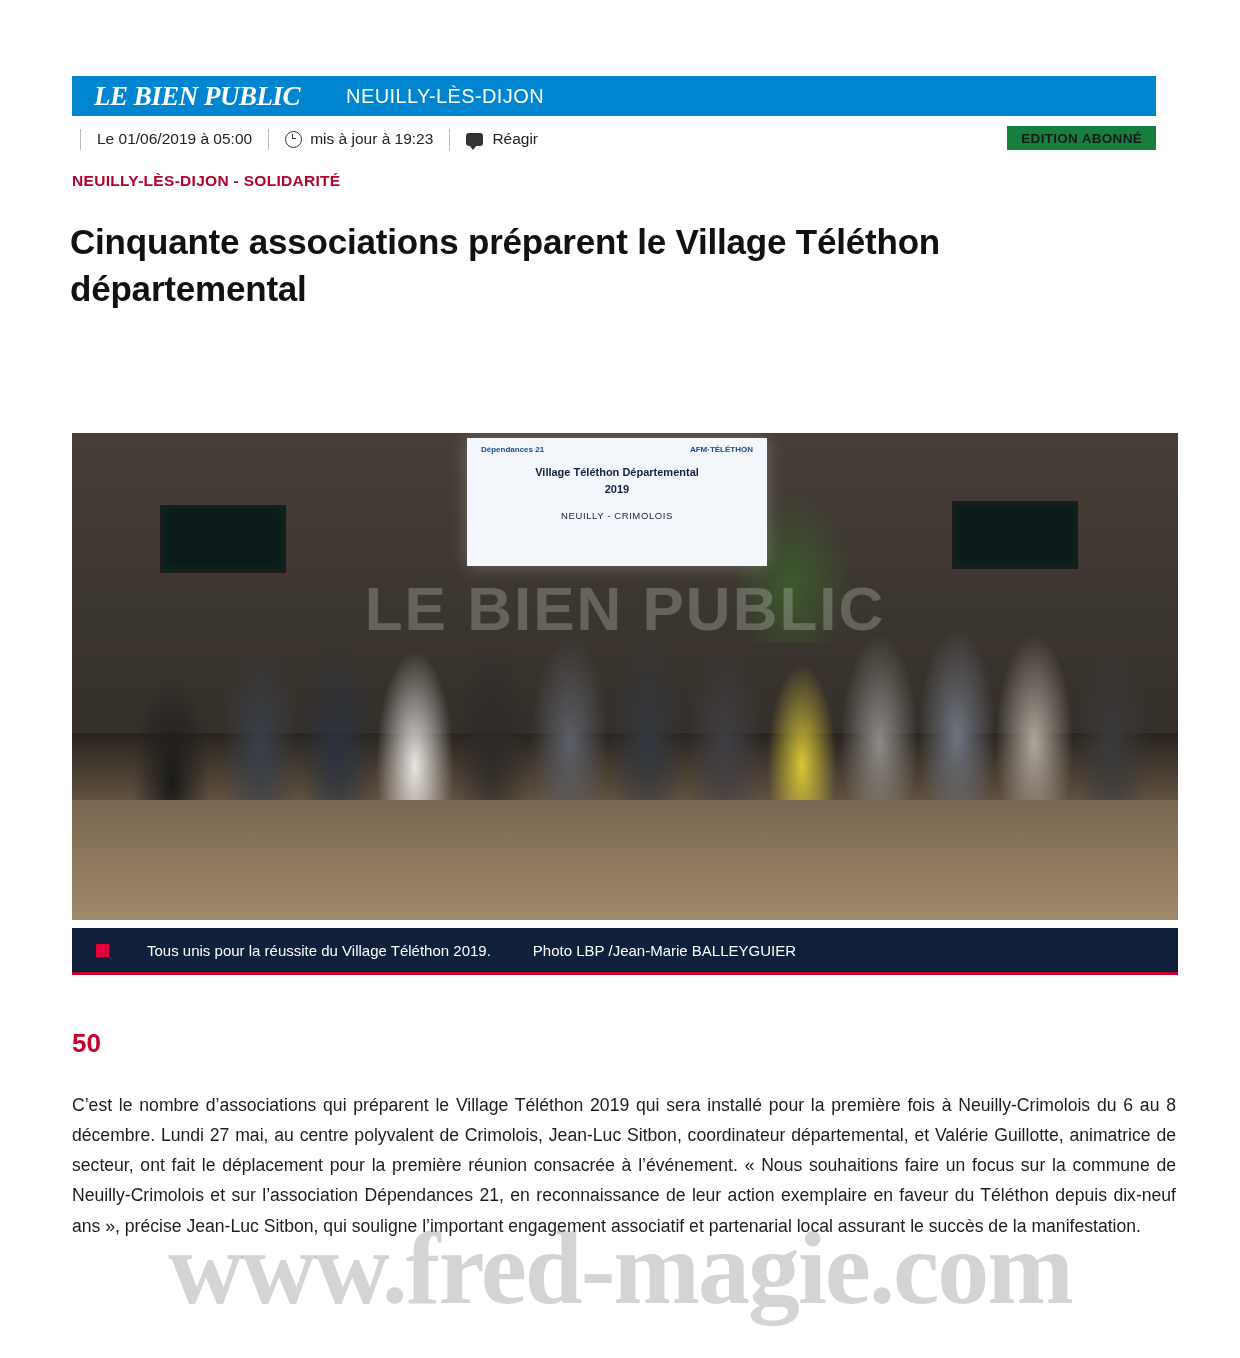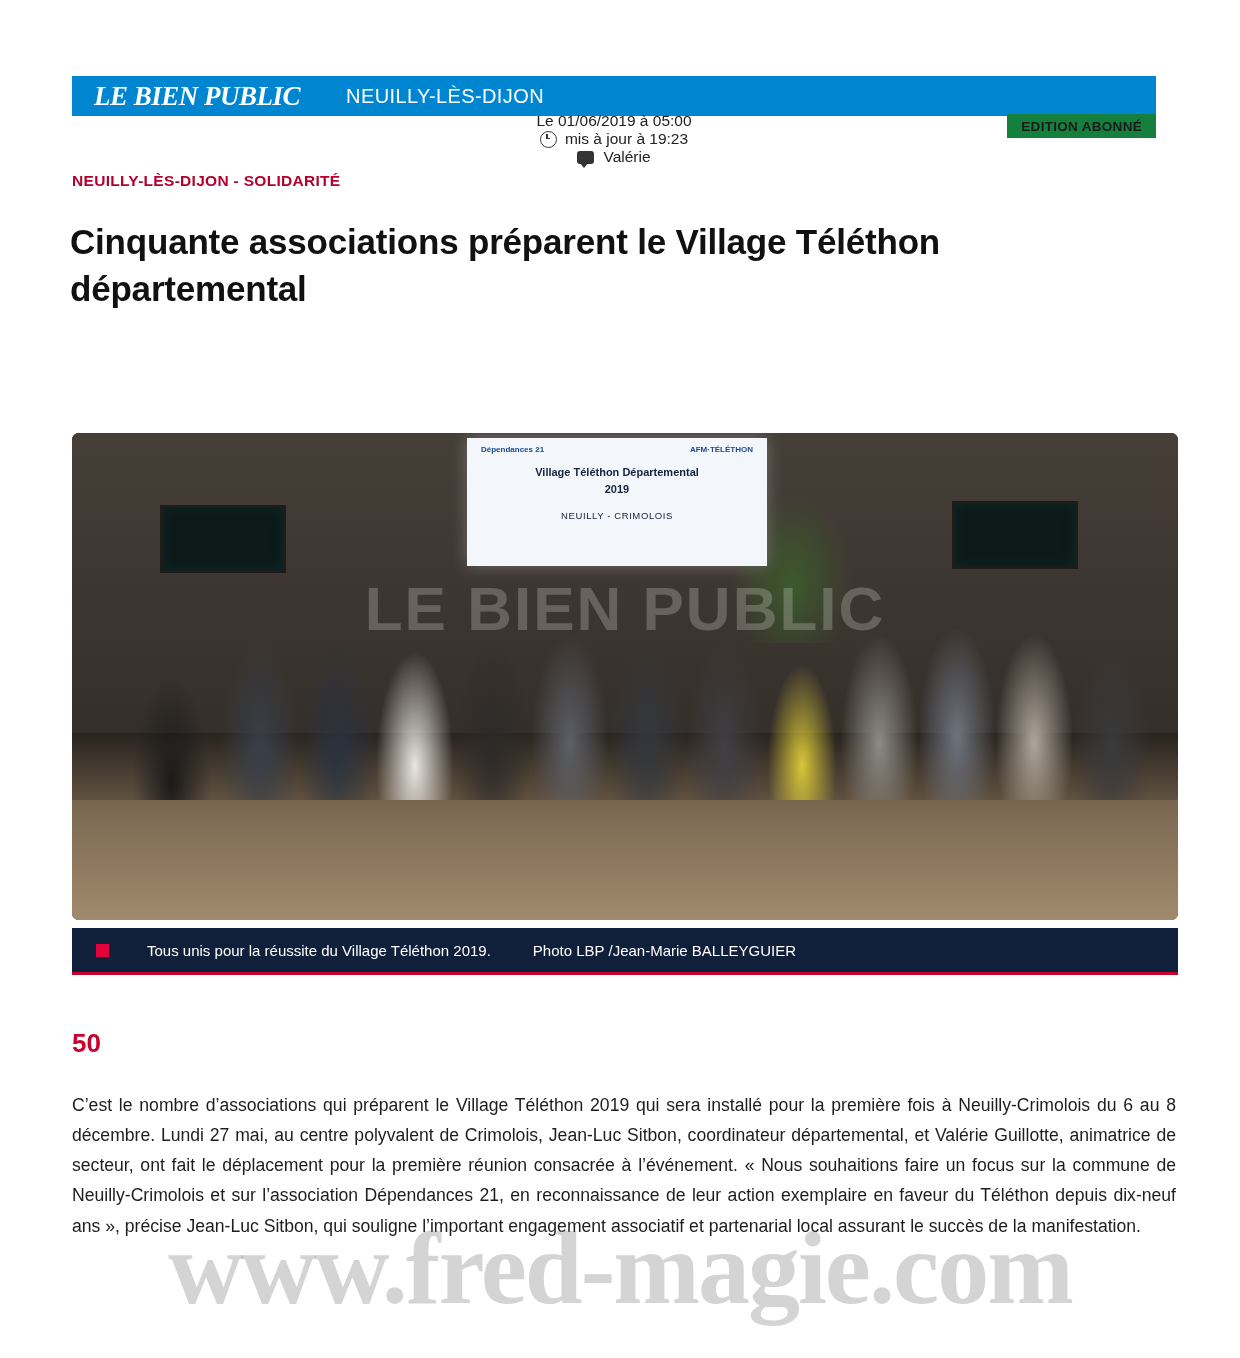--- a/index.html
+++ b/index.html
@@ -48,28 +48,27 @@
     font-size: 20px;
     letter-spacing: 0.4px;
     padding-left: 46px;
     white-space: nowrap;
   }
 
   
   .metabar {
     position: absolute;
     left: 72px;
-    top: 112px;
+    top: 124px;
     width: 1084px;
     height: 30px;
     display: flex;
     align-items: center;
     font-size: 15.5px;
     color: #222;
-    flex-direction: column;
   }
   .metabar .divider {
     width: 1px;
     height: 21px;
     background: #b9b9b9;
     margin: 0 16px;
   }
   .metabar .first-divider {
     margin-left: 8px;
     margin-right: 16px;
@@ -167,21 +166,20 @@
 
   
   .photo-wrap {
     position: absolute;
     left: 72px;
     top: 433px;
     width: 1106px;
     height: 487px;
     overflow: hidden;
     background: #2b2722;
-    border-radius: 7px;
   }
   .photo {
     position: absolute;
     inset: 0;
     background:
       radial-gradient(ellipse 60% 50% at 52% 18%, rgba(255,255,255,0.10), rgba(0,0,0,0) 70%),
       linear-gradient(#3a3530 0%, #36302b 45%, #2a2520 62%, #6b5a46 78%, #8a7258 100%);
   }
   
   .wall {
@@ -358,21 +356,21 @@
     <div class="divider first-divider"></div>
     <div class="meta-item">Le 01/06/2019 à 05:00</div>
     <div class="divider"></div>
     <div class="meta-item">
       <span class="clock-icon"></span>
       <span>mis à jour à 19:23</span>
     </div>
     <div class="divider"></div>
     <div class="meta-item">
       <span class="bubble-icon"></span>
-      <span>Valérie</span>
+      <span>Réagir</span>
     </div>
     <div class="subscriber-badge">EDITION ABONNÉ</div>
   </div>
 
   <div class="kicker">NEUILLY-LÈS-DIJON - SOLIDARITÉ</div>
   <h1 class="headline">Cinquante associations préparent le Village Téléthon départemental</h1>
 
   <div class="photo-wrap">
     <div class="photo">
       <div class="wall"></div>

